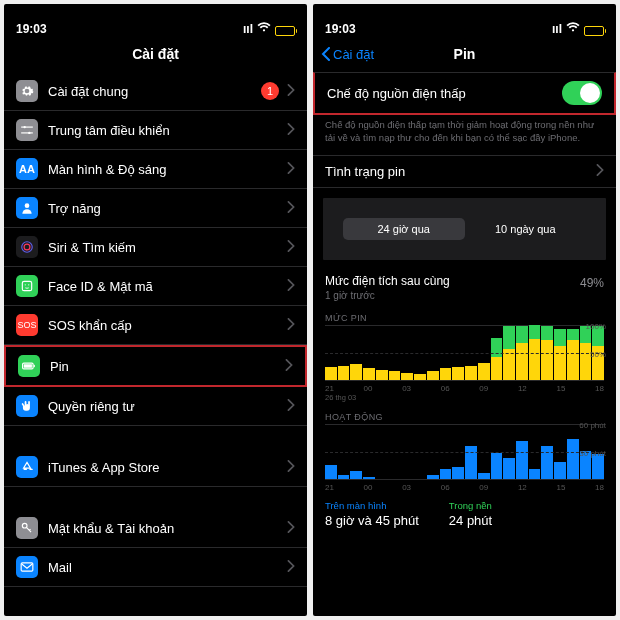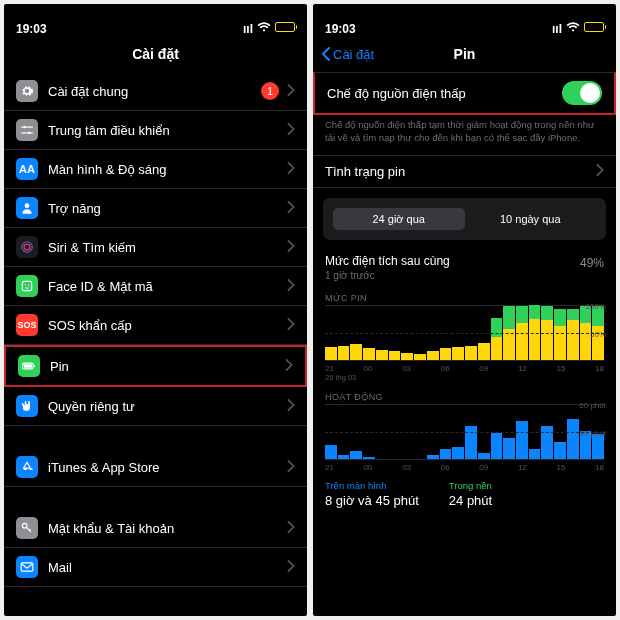--- a/index.html
+++ b/index.html
@@ -1,37 +1,37 @@
 <!DOCTYPE html>
 <html><head>
 <meta charset="utf-8">
 <style>
 * { margin: 0; padding: 0; box-sizing: border-box; font-family: -apple-system, "Helvetica Neue", Arial, sans-serif; }
 body { background: #f0f0f0; width: 620px; height: 620px; display: flex; gap: 6px; padding: 4px; }
 .phone { flex: 1; background: #000; color: #fff; font-size: 12px; display: flex; flex-direction: column; overflow: hidden; border-radius: 2px; }
 .statusbar { display: flex; justify-content: space-between; align-items: center; padding: 18px 12px 2px; font-size: 12px; font-weight: 600; }
-.sb-right { display: flex; gap: 4px; align-items: flex-start; }
+.sb-right { display: flex; gap: 4px; align-items: flex-end; }
 .header { display: flex; align-items: center; justify-content: center; position: relative; padding: 8px 10px 10px; }
 .header .title { font-weight: 600; font-size: 14px; }
 .back { position: absolute; left: 8px; color: #0a84ff; font-size: 13px; display: flex; align-items: center; gap: 2px; }
 .back svg { width: 10px; height: 14px; }
 .list { display: flex; flex-direction: column; }
 .row { display: flex; align-items: center; padding: 8px 12px; border-bottom: 1px solid #2a2a2c; position: relative; }
 .row.sec-gap { border-top: 22px solid #000; }
 .appicon { width: 22px; height: 22px; border-radius: 5px; margin-right: 10px; display: flex; align-items: center; justify-content: center; flex-shrink: 0; }
 .appicon svg { width: 14px; height: 14px; }
 .row .label { flex: 1; font-size: 13px; }
 .chevron { color: #55555a; flex-shrink: 0; }
 .chevron svg { width: 8px; height: 12px; }
 .badge { background: #ff3b30; color: #fff; width: 18px; height: 18px; border-radius: 9px; display: flex; align-items: center; justify-content: center; font-size: 11px; margin-right: 8px; }
 .highlight { border: 2px solid #c1272d; }
 .toggle { width: 40px; height: 24px; border-radius: 12px; background: #30d158; position: relative; flex-shrink: 0; }
 .toggle::after { content: ""; position: absolute; right: 2px; top: 2px; width: 20px; height: 20px; background: #fff; border-radius: 10px; }
 .desc { font-size: 9.5px; color: #6d6d72; padding: 4px 12px 10px; line-height: 1.35; }
-.tabs { display: flex; margin: 10px 10px 8px; background: #1c1c1e; border-radius: 7px; padding: 10px; }
+.tabs { display: flex; margin: 10px 10px 8px; background: #1c1c1e; border-radius: 1px; padding: 20px; }
 .tab { flex: 1; text-align: center; font-size: 11px; padding: 5px 0; border-radius: 5px; color: #fff; }
 .tab.active { background: #39393d; }
 .section-text { padding: 6px 12px; }
 .st-title { font-size: 12px; }
 .st-sub { color: #6d6d72; font-size: 10px; margin-top: 2px; }
 .pct { position: absolute; right: 12px; font-size: 12px; color: #8e8e93; }
 .chart-head { display: flex; justify-content: space-between; align-items: flex-end; padding: 6px 12px 0; font-size: 9px; color: #6d6d72; letter-spacing: 0.4px; }
 .chart { position: relative; height: 56px; margin: 2px 12px 0; border-top: 1px solid #2a2a2c; border-bottom: 1px solid #2a2a2c; display: flex; align-items: flex-end; gap: 1px; }
 .chart .y100, .chart .y50 { position: absolute; right: -2px; font-size: 8px; color: #555; }
 .chart .y100 { top: -4px; } .chart .y50 { top: 24px; }
@@ -136,21 +136,21 @@
             <path d="M9 15c1 1 5 1 6 0" stroke="#fff" stroke-width="1.5" fill="none"></path>
           </svg>
         </span>
         <span class="label">Face ID &amp; Mật mã</span>
         <span class="chevron"><svg viewBox="0 0 8 14">
             <path d="M1 1l6 6-6 6" stroke="#55555a" stroke-width="2" fill="none" stroke-linecap="round"></path>
           </svg></span>
       </div>
       <div class="row">
         <span class="appicon" style="background:#ff3b30">
-          <span style="color:#fff;font-weight:700;font-size:9px">SOS</span>
+          <span style="color:#fff;font-weight:400;font-size:9px">SOS</span>
         </span>
         <span class="label">SOS khẩn cấp</span>
         <span class="chevron"><svg viewBox="0 0 8 14">
             <path d="M1 1l6 6-6 6" stroke="#55555a" stroke-width="2" fill="none" stroke-linecap="round"></path>
           </svg></span>
       </div>
       <div class="row highlight">
         <span class="appicon" style="background:#30d158">
           <svg viewBox="0 0 24 14">
             <rect x="1" y="2" width="18" height="10" rx="2" fill="none" stroke="#fff" stroke-width="2"></rect>

